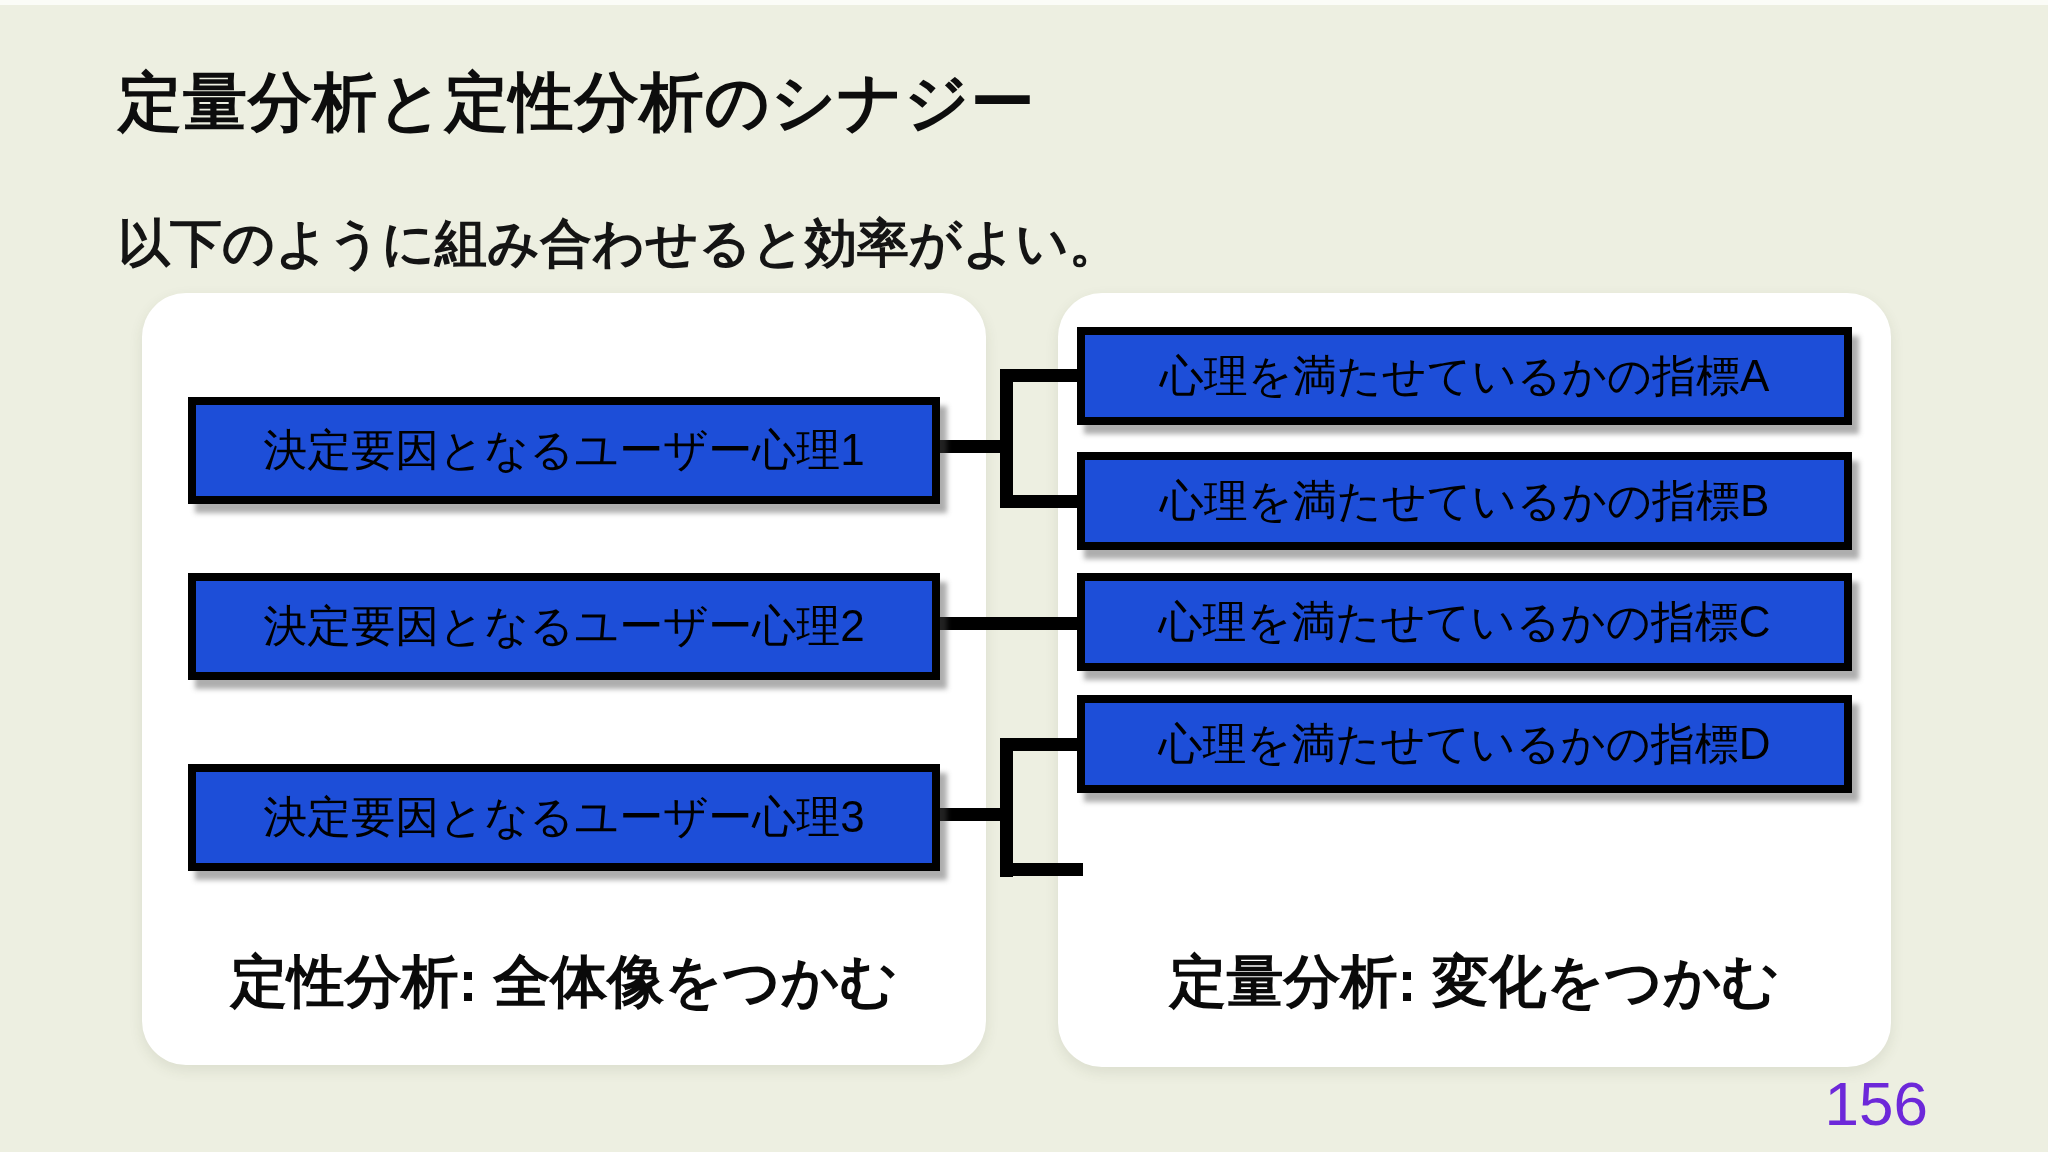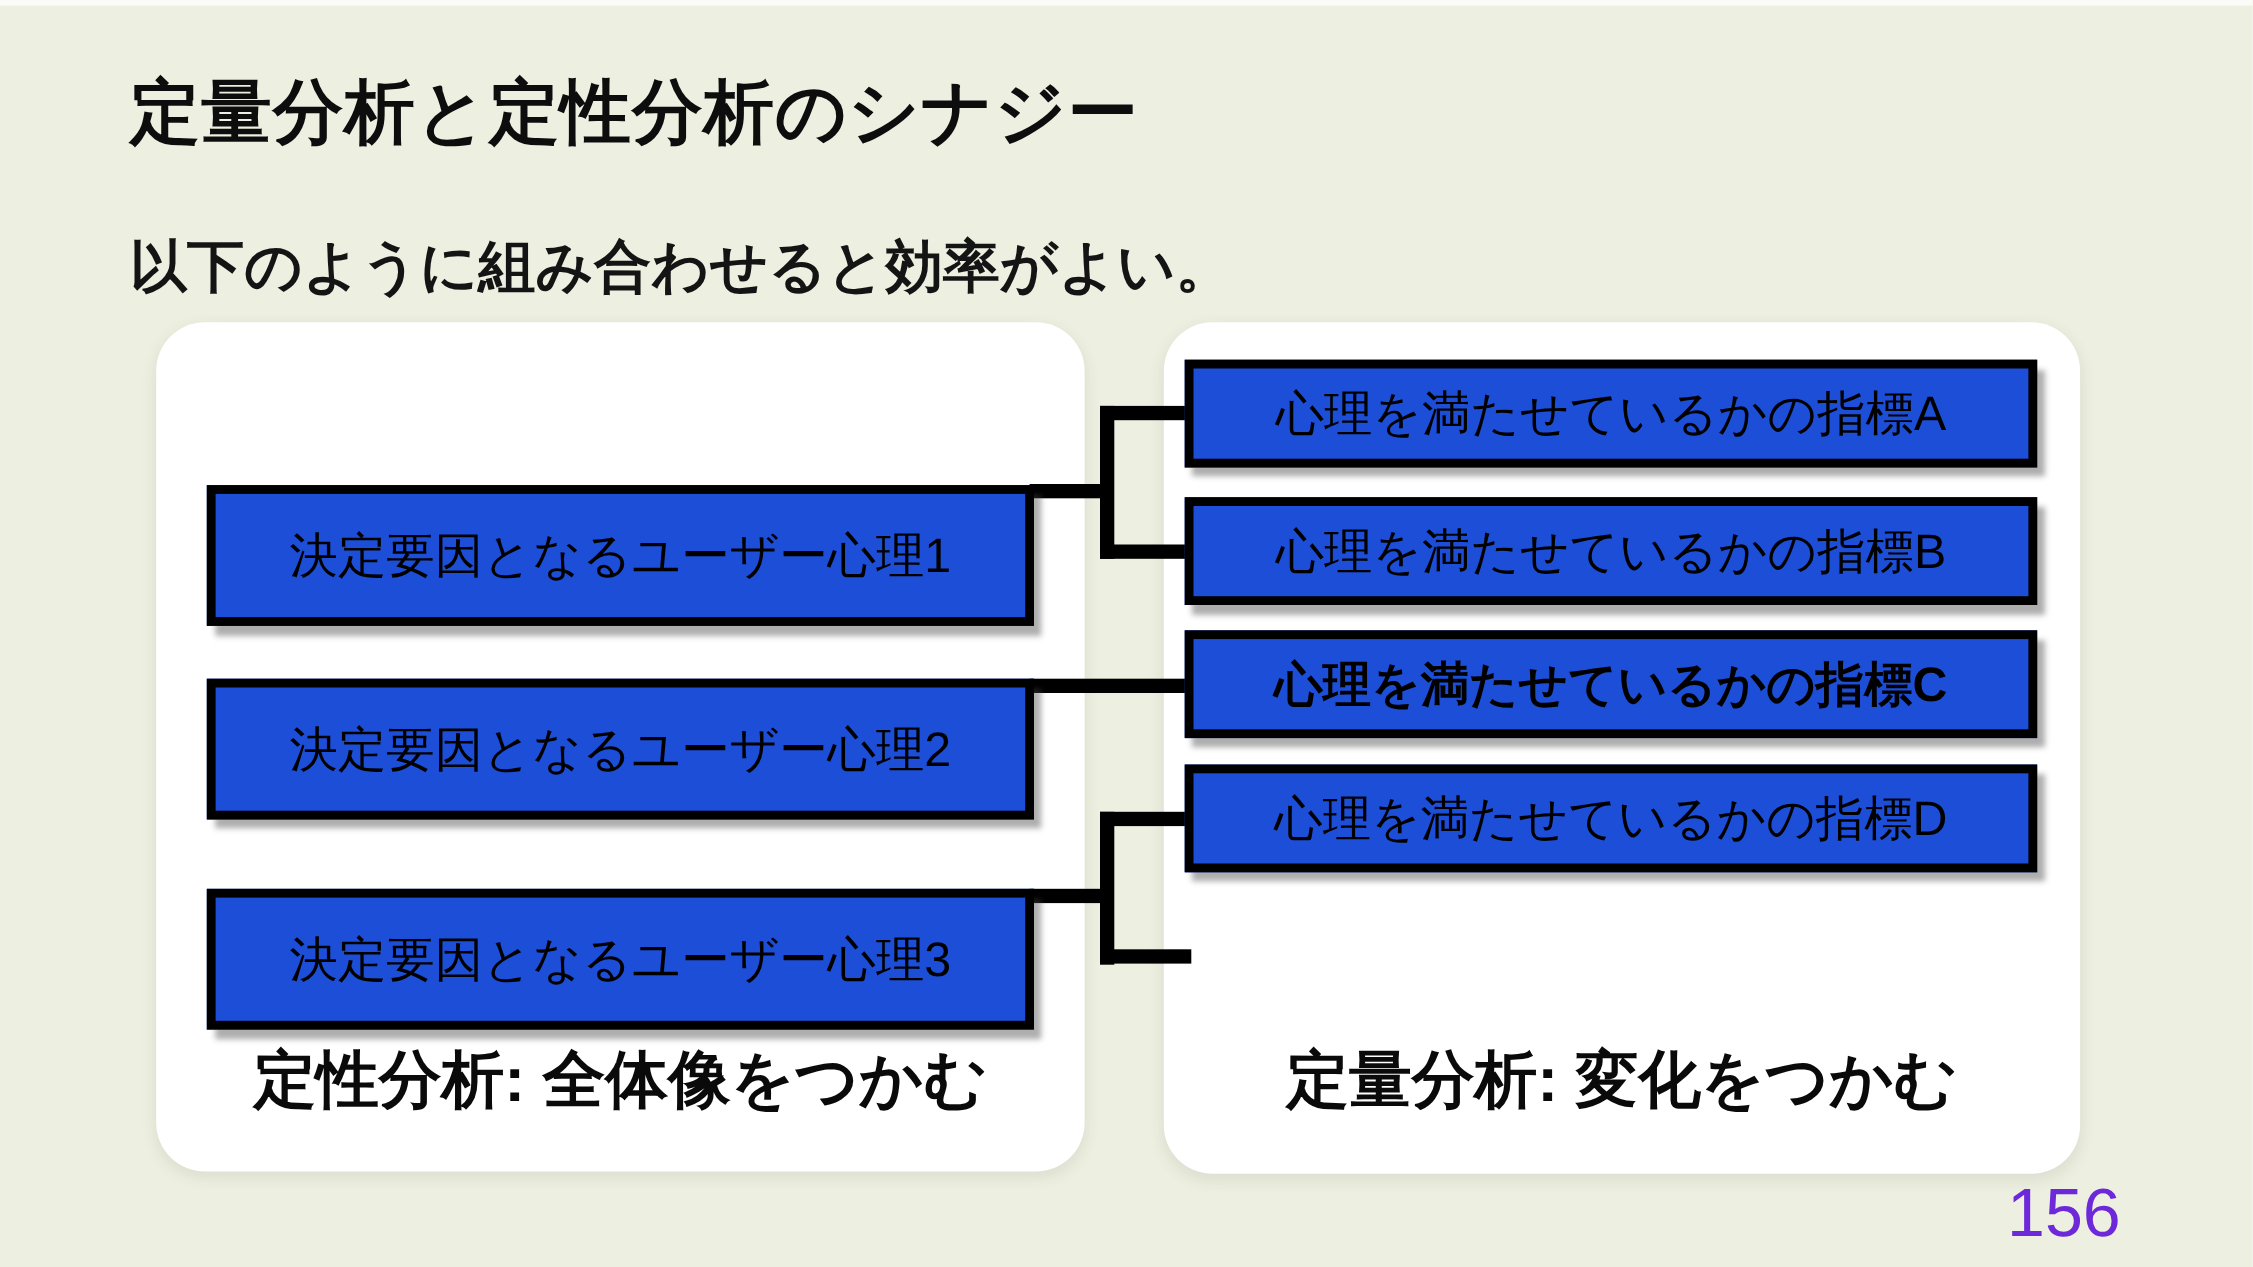--- a/index.html
+++ b/index.html
@@ -59,21 +59,21 @@
     border: 8px solid #000000;
     box-shadow: 7px 9px 5px rgba(75, 75, 75, 0.45);
     display: flex;
     align-items: center;
     justify-content: center;
     font-size: 44px;
     color: #000000;
     z-index: 3;
     white-space: nowrap;
   }
-  .lnode { left: 188px;  width: 752px; height: 128px; margin-top: 44px; }
+  .lnode { left: 188px;  width: 752px; height: 107px; }
   .rnode { left: 1077px; width: 775px; height: 98px;  }
 
   .hline, .vline {
     position: absolute;
     background: #000000;
     z-index: 2;
   }
   .hline { height: 13px; }
   .vline { width: 13px; }
 
@@ -131,21 +131,21 @@
   <div class="node lnode" style="top:764px;">
     <span>決定要因となるユーザー心理3</span>
   </div>
 
   <div class="node rnode" style="top:327px;">
     <span>心理を満たせているかの指標A</span>
   </div>
   <div class="node rnode" style="top:452px;">
     <span>心理を満たせているかの指標B</span>
   </div>
-  <div class="node rnode" style="top:573px;font-weight:bold;">
+  <div class="node rnode" style="top:573px;">
     <span>心理を満たせているかの指標C</span>
   </div>
   <div class="node rnode" style="top:695px;">
     <span>心理を満たせているかの指標D</span>
   </div>
 
   <div class="caption caption-left">定性分析: 全体像をつかむ</div>
   <div class="caption caption-right">定量分析: 変化をつかむ</div>
 
   <div class="page-number">156</div>

